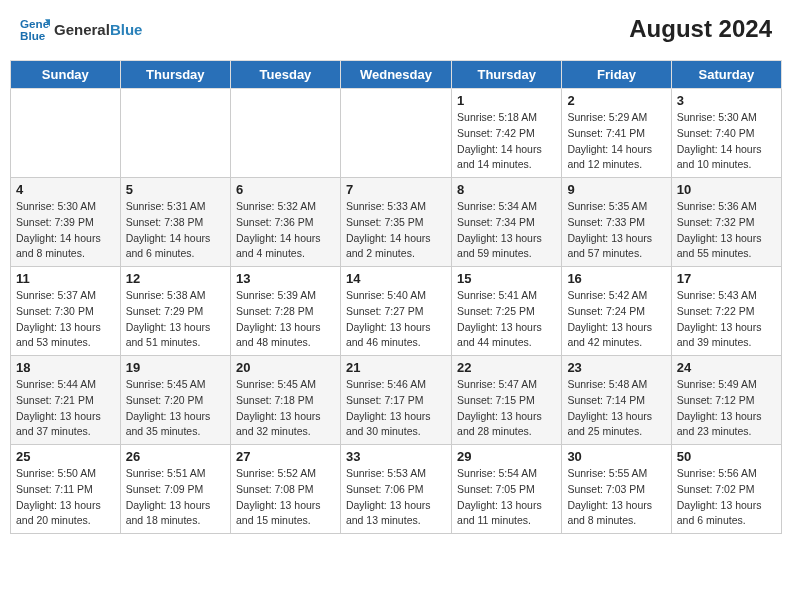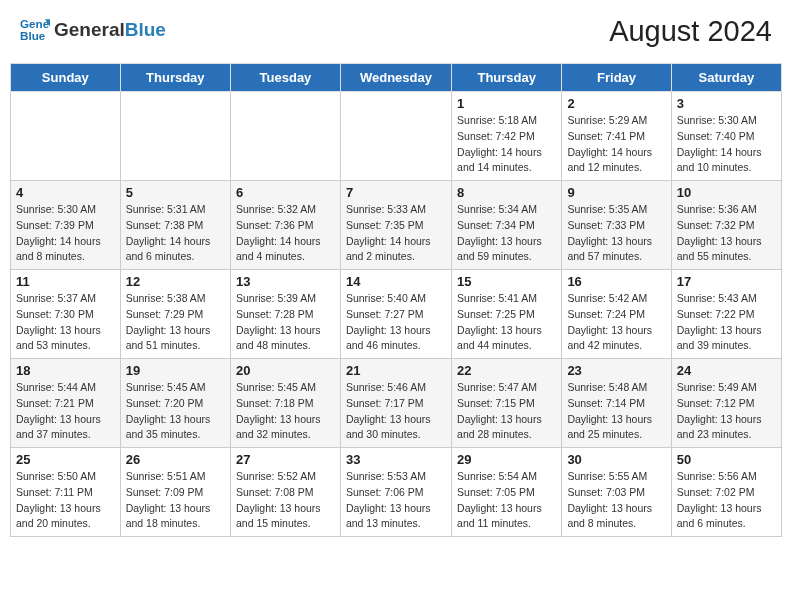--- a/index.html
+++ b/index.html
@@ -23,22 +23,22 @@
       gap: 4px;
     }
     .logo-icon {
       width: 30px;
       height: 30px;
     }
     .title-block {
       text-align: right;
     }
     .month-title {
-      font-size: 29px;
-      font-weight: normal;
+      font-size: 24px;
+      font-weight: bold;
       color: #222;
     }
     .location {
       font-size: 16px;
       color: #444;
     }
     table {
       width: 100%;
       border-collapse: collapse;
     }
@@ -84,21 +84,21 @@
 
 <div class="header">
   <div class="logo">
     <svg class="logo-icon" viewBox="0 0 36 36">
       <rect x="0" y="0" width="36" height="36" fill="none"></rect>
       <text x="0" y="16" font-size="14" font-weight="bold" fill="#1a6faf">General</text>
       <text x="0" y="30" font-size="14" font-weight="bold" fill="#1a6faf">Blue</text>
       <polygon points="30,5 36,5 36,14" fill="#2980b9"></polygon>
     </svg>
     <div>
-      <div style="font-size:19px;font-weight:bold;line-height:1.2;color:#1a6faf;">
+      <div style="font-size:15px;font-weight:bold;line-height:1.2;color:#1a6faf;">
         <span style="color:#333;">General</span><span style="color:#2980b9;">Blue</span>
       </div>
     </div>
   </div>
   <div class="title-block">
     <div class="month-title">August 2024</div>
   </div>
 </div>
 
 <table>

